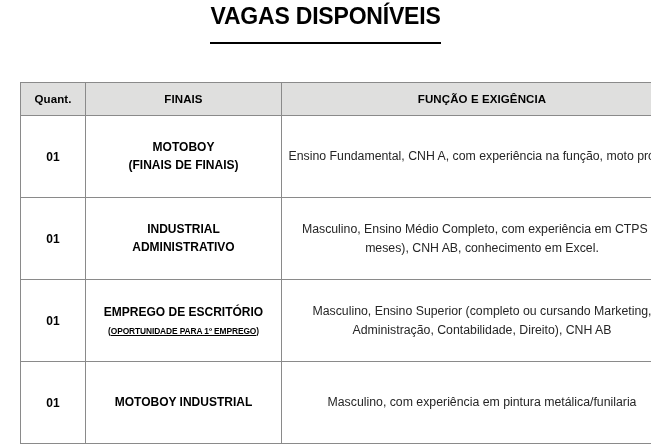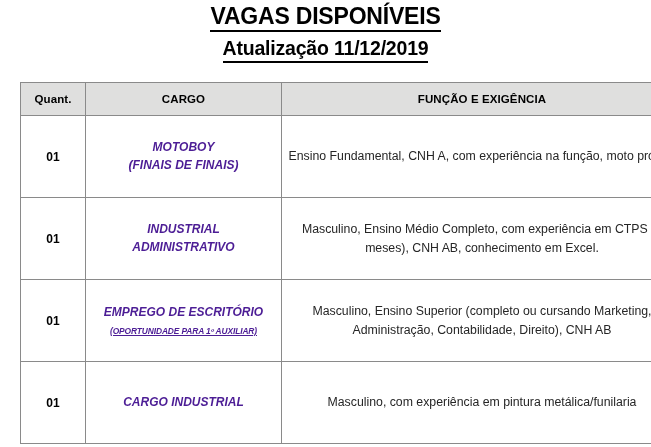--- a/index.html
+++ b/index.html
@@ -33,21 +33,21 @@
     letter-spacing: -0.2px;
     line-height: 1.18;
     color: #000000;
     margin: 0;
     display: block;
   }
   .doc-title .u,
   .doc-subtitle .u {
     display: inline-block;
     border-bottom: 2px solid #000000;
-    padding-bottom: 0px;
+    padding-bottom: 12px;
   }
   .doc-subtitle {
     font-size: 19.5px;
     font-weight: bold;
     letter-spacing: -0.2px;
     line-height: 1.25;
     color: #000000;
     margin: 4px 0 0 0;
     display: block;
   }
@@ -89,23 +89,22 @@
   }
   .cell-qty {
     font-size: 12px;
     font-weight: bold;
     color: #000000;
     margin-left: 16px;
   }
   .cell-role {
     font-size: 12px;
     font-weight: bold;
-    color: #4c1d95;
+    color: #000000;
     line-height: 1.45;
-    font-style: italic;
   }
   .cell-role .role-line2 {
     display: block;
   }
   .cell-role .role-note {
     display: block;
     font-size: 8.4px;
     font-weight: bold;
     text-decoration: underline;
     letter-spacing: -0.1px;
@@ -119,29 +118,28 @@
     padding: 0 10px;
   }
 </style>
 </head>
 <body>
 
 <div class="page">
 
   <div class="titles">
     <div class="doc-title"><span class="u">VAGAS DISPONÍVEIS</span></div>
-    <div class="doc-subtitle"><span class="u">Atualização 11/12/2019</span></div>
   </div>
 
   <div class="table-wrap">
     <table class="vacancies">
       <thead>
         <tr>
           <th class="col-qty">Quant.</th>
-          <th class="col-role">CARGO</th>
+          <th class="col-role">FINAIS</th>
           <th class="col-desc">FUNÇÃO E EXIGÊNCIA</th>
         </tr>
       </thead>
       <tbody>
 
         <tr>
           <td class="cell-qty">01</td>
           <td class="cell-role">
             <span>MOTOBOY</span>
             <span class="role-line2">(FINAIS DE FINAIS)</span>
@@ -155,29 +153,29 @@
             <span>INDUSTRIAL</span>
             <span class="role-line2">ADMINISTRATIVO</span>
           </td>
           <td class="cell-desc">Masculino, Ensino Médio Completo, com experiência em CTPS (6 meses), CNH AB, conhecimento em Excel.</td>
         </tr>
 
         <tr>
           <td class="cell-qty">01</td>
           <td class="cell-role">
             <span>EMPREGO DE ESCRITÓRIO</span>
-            <span class="role-note">(OPORTUNIDADE PARA 1º AUXILIAR)</span>
+            <span class="role-note">(OPORTUNIDADE PARA 1º EMPREGO)</span>
           </td>
           <td class="cell-desc">Masculino, Ensino Superior (completo ou cursando Marketing, Administração, Contabilidade, Direito), CNH AB</td>
         </tr>
 
         <tr>
           <td class="cell-qty">01</td>
           <td class="cell-role">
-            <span>CARGO INDUSTRIAL</span>
+            <span>MOTOBOY INDUSTRIAL</span>
           </td>
           <td class="cell-desc">Masculino, com experiência em pintura metálica/funilaria</td>
         </tr>
 
       </tbody>
     </table>
   </div>
 
 </div>
 

